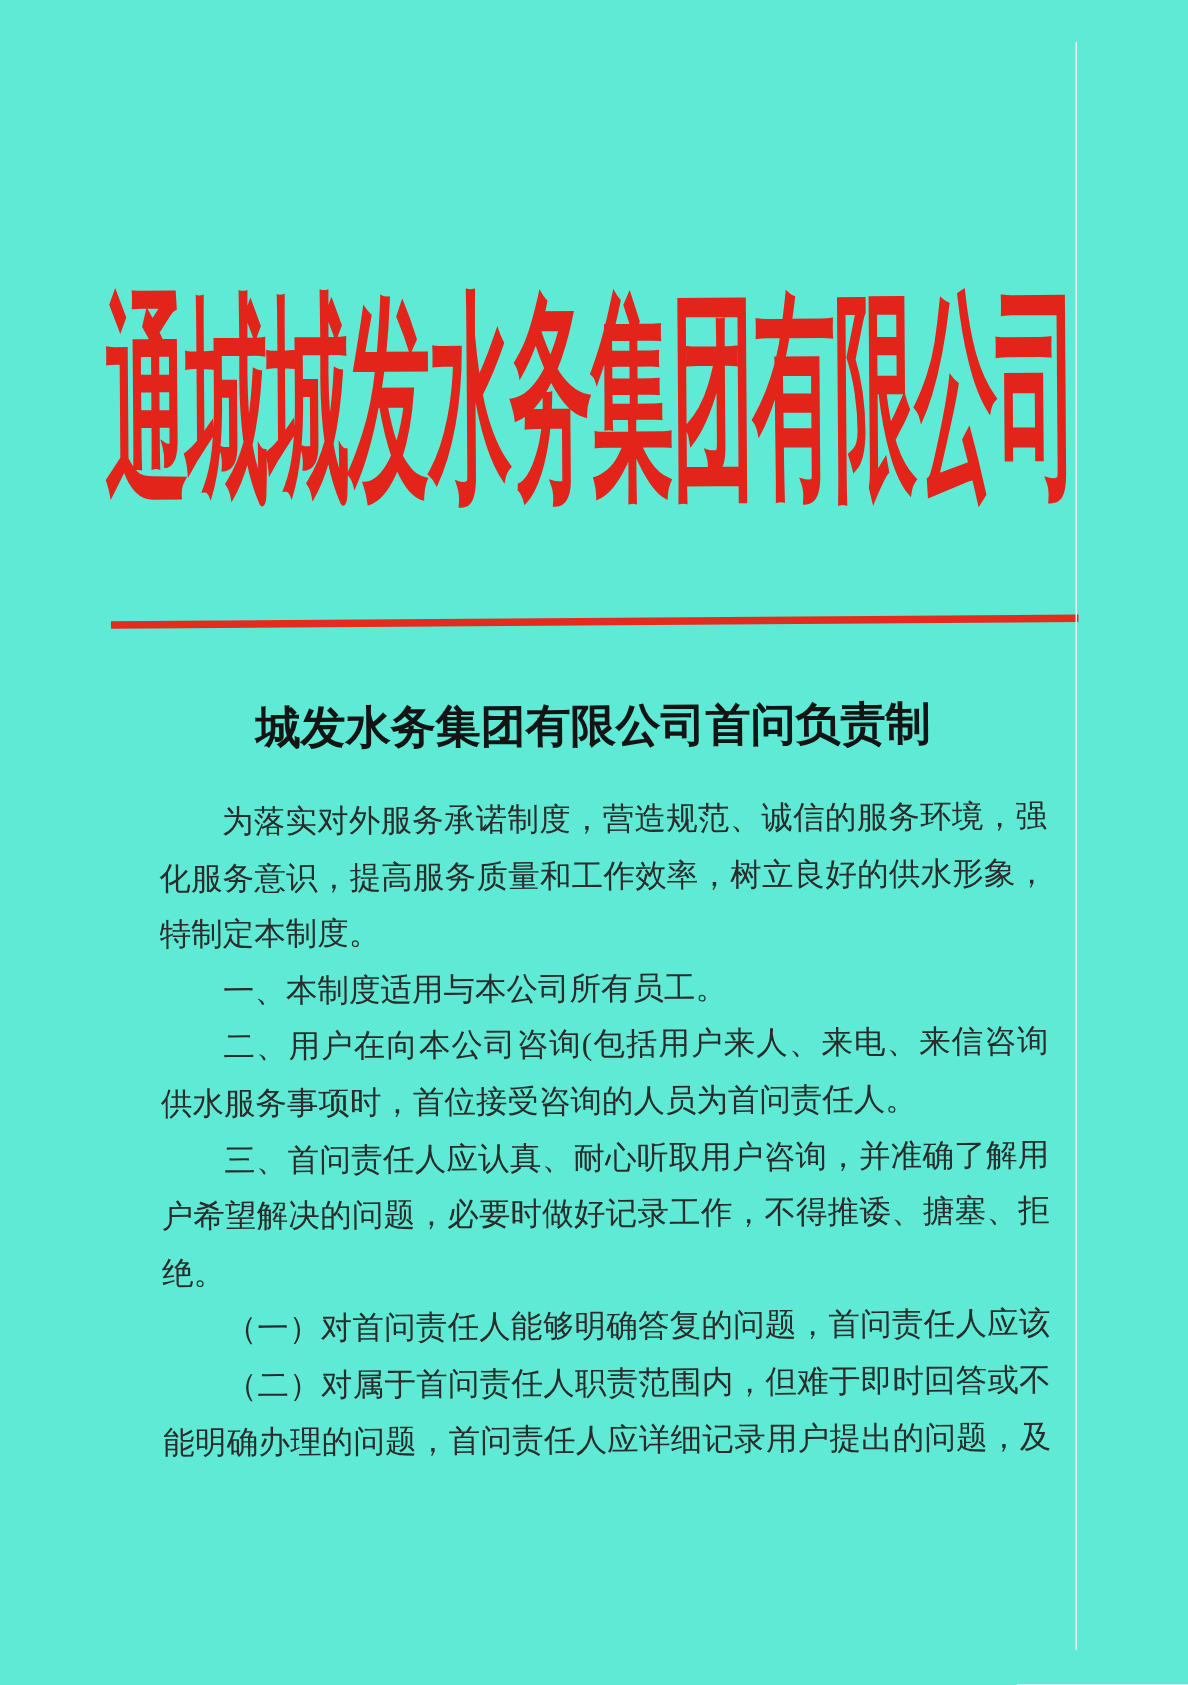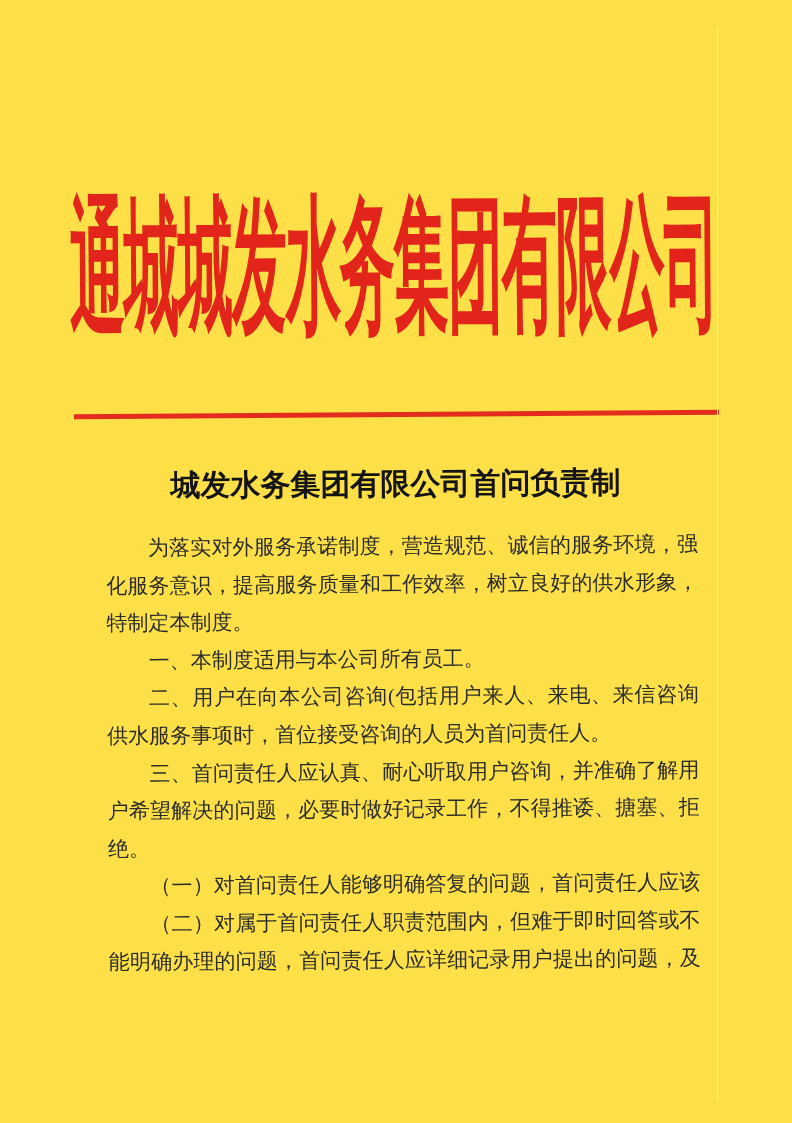--- a/index.html
+++ b/index.html
@@ -5,21 +5,21 @@
   html, body {
     margin: 0;
     padding: 0;
     background: #ffffff;
     font-family: "Liberation Serif", "DejaVu Serif", serif;
   }
   .page {
     position: relative;
     width: 792px;
     height: 1123px;
-    background: #fde047;
+    background: #5eead4;
     overflow: hidden;
   }
   
   .tilt {
     position: absolute;
     inset: 0;
     transform: rotate(-0.4deg);
     transform-origin: 50% 50%;
   }
   .letterhead {

